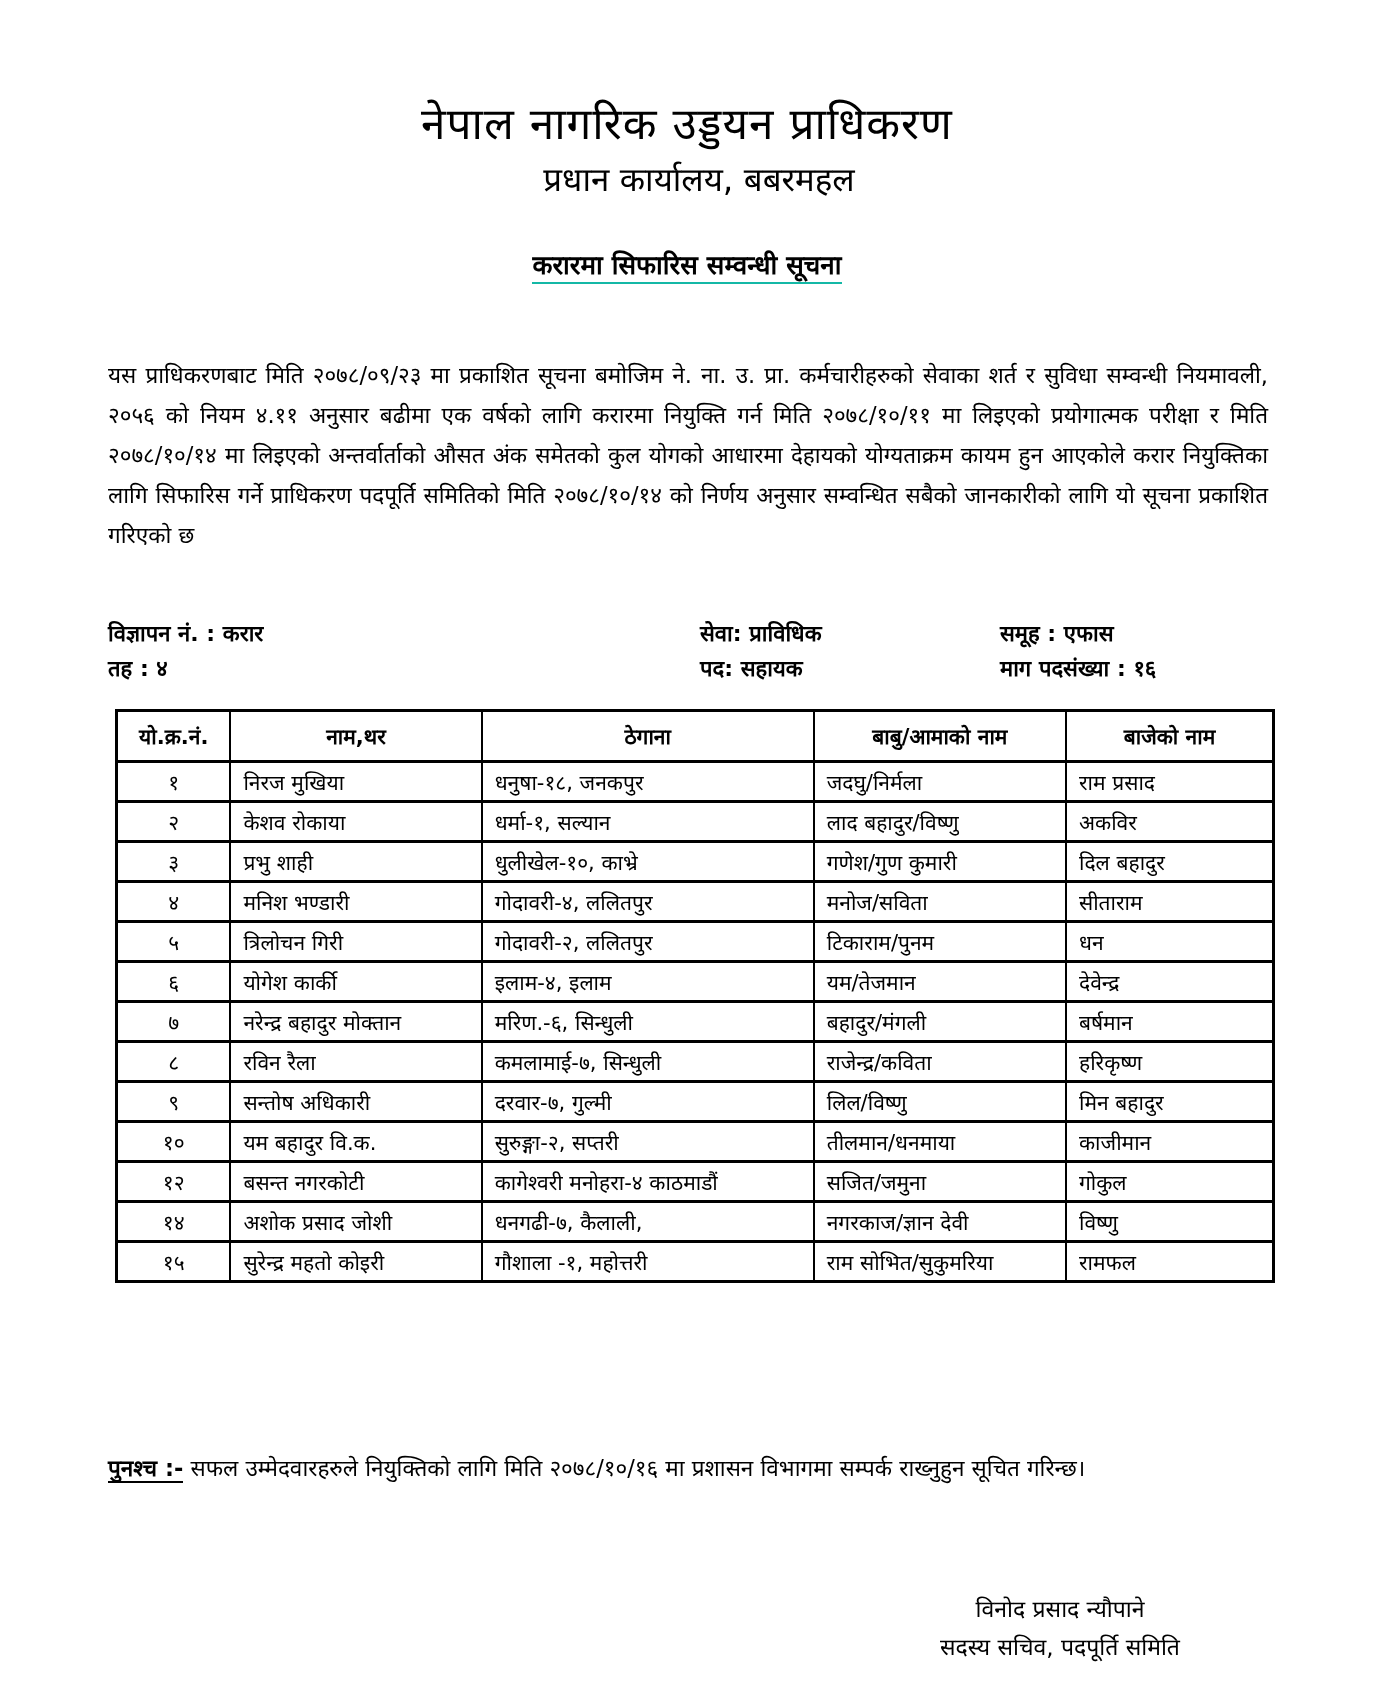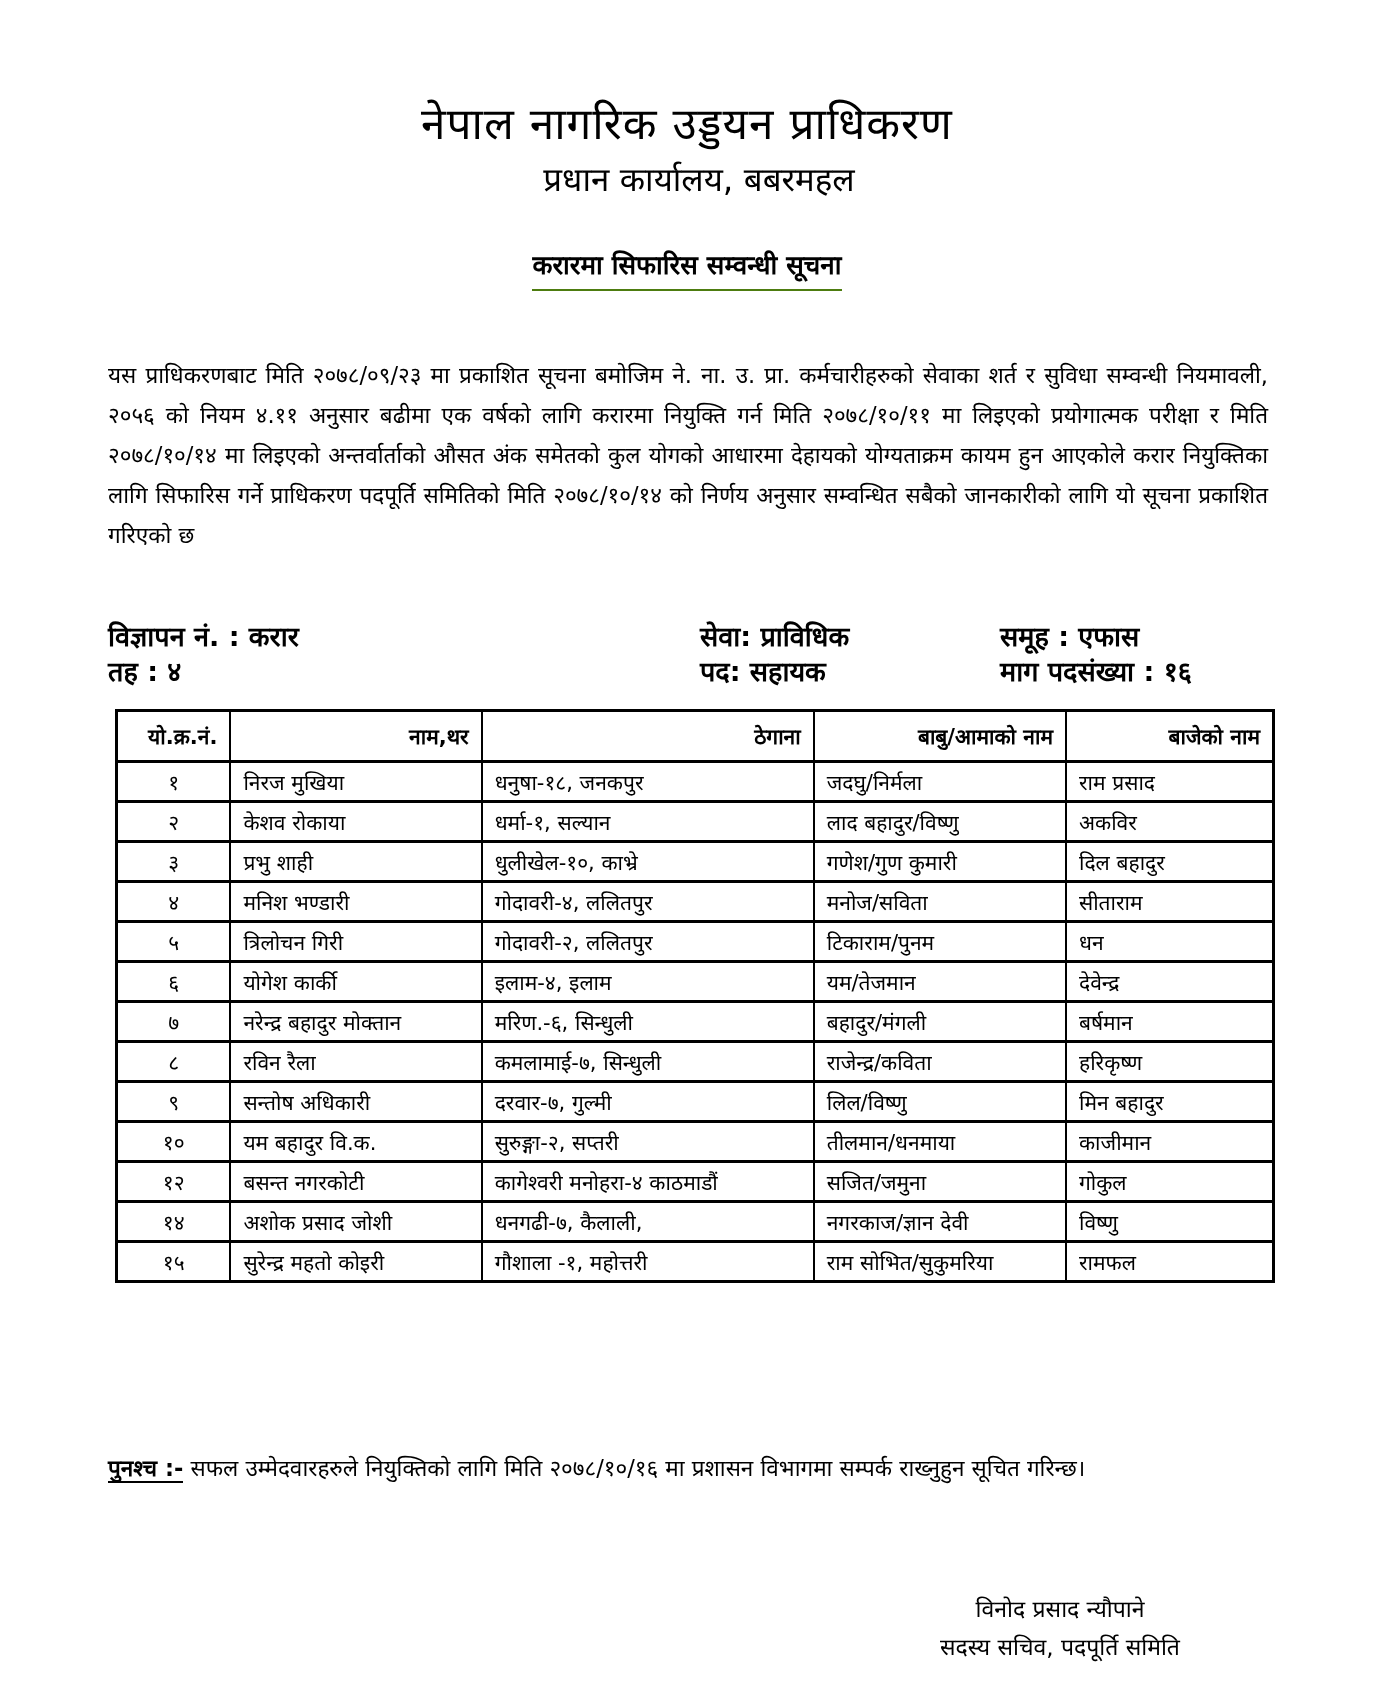--- a/index.html
+++ b/index.html
@@ -13,34 +13,34 @@
   }
   .subtitle {
     position: absolute; left: 0; width: 1374px; top: 156px; text-align: center;
     font-size: 33px;
     padding-left: 12px;
   }
   .heading {
     position: absolute; left: 0; width: 1374px; top: 246px; text-align: center;
     font-size: 26px; font-weight: bold;
   }
-  .heading span { border-bottom: 2px solid #4d7c0f; padding-bottom: 9px; }
+  .heading span { border-bottom: 2px solid #14b8a6; padding-bottom: 2px; }
   .para {
     position: absolute; left: 108px; width: 1160px; top: 355px;
     font-size: 22.5px; line-height: 40px; text-align: justify;
   }
-  .meta { position: absolute; font-size: 27px; font-weight: bold; }
+  .meta { position: absolute; font-size: 22px; font-weight: bold; }
   table.list {
     position: absolute; left: 115px; top: 709px; width: 1160px;
     border-collapse: collapse; font-size: 21px;
   }
   table.list th, table.list td {
     border: 2px solid #000; height: 37px; padding: 0 12px;
   }
-  table.list th { height: 48px; font-weight: bold; text-align: right; }
+  table.list th { height: 48px; font-weight: bold; text-align: center; }
   table.list tr.header-row { border-bottom: 3px solid #000; }
   table.list td.sn { text-align: center; }
   table.list tr.row { border-top: 3px solid #000; }
   table.list { border: 3px solid #000; }
   .postscript {
     position: absolute; left: 108px; top: 1448px; width: 1160px;
     font-size: 22.5px; line-height: 40px;
   }
   .postscript .ps-label { font-weight: bold; border-bottom: 2px solid #000; }
   .sig {

